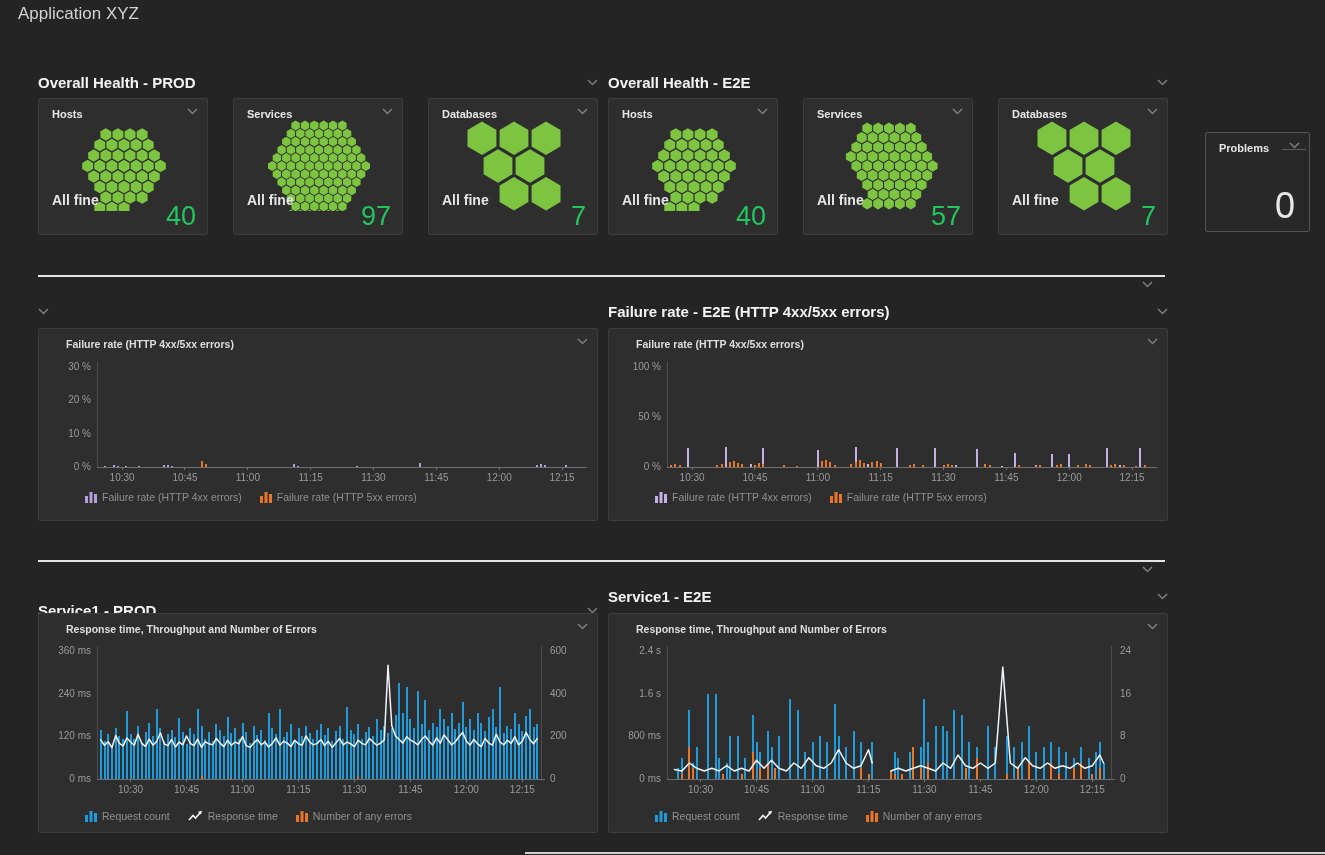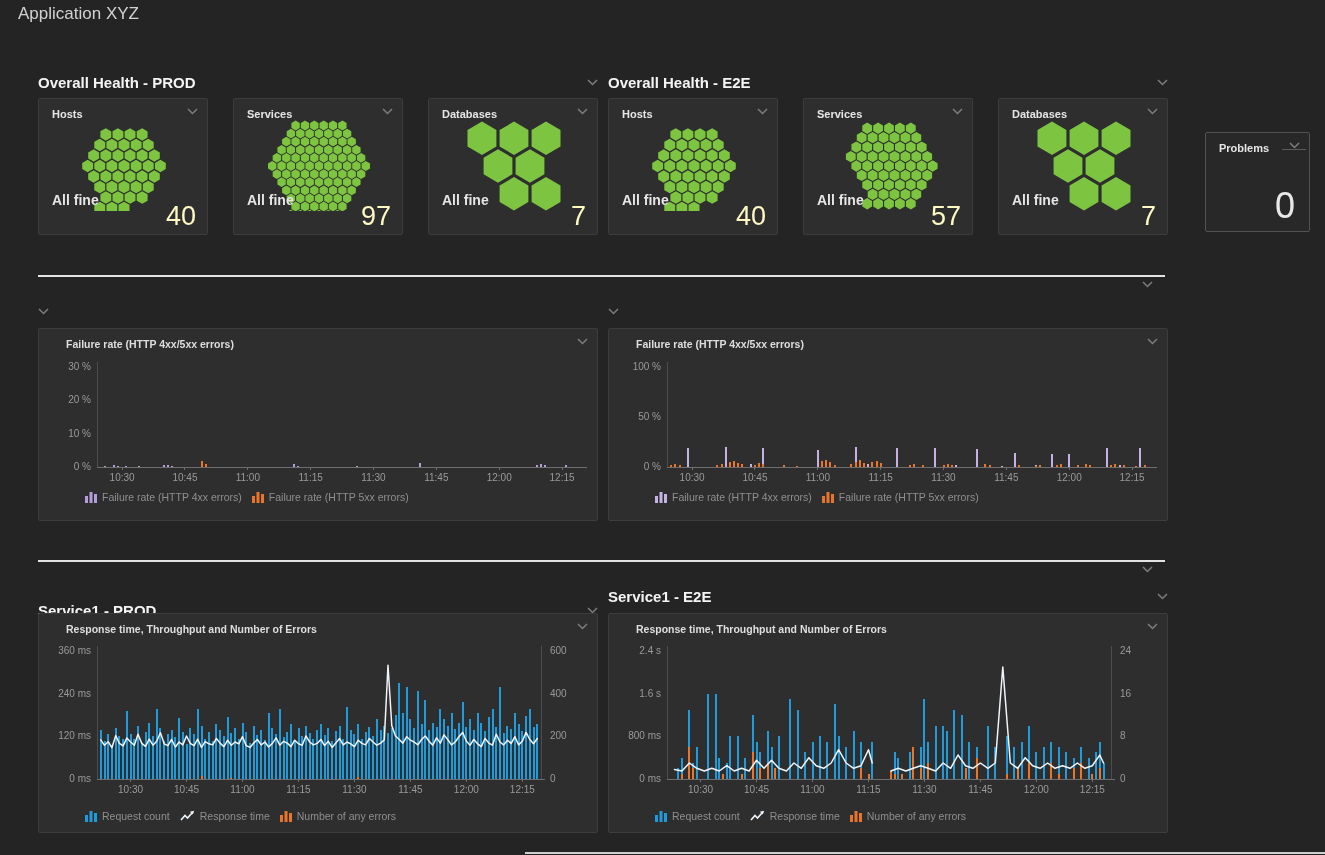--- a/index.html
+++ b/index.html
@@ -7,24 +7,24 @@
        position:relative;overflow:hidden;color:#ddd;}
   .app-title{position:absolute;left:18px;top:4px;font-size:17px;color:#d2d2d2;}
   .sec-h{position:absolute;height:20px;display:flex;justify-content:space-between;align-items:center;}
   .sec-h .t{font-size:15px;font-weight:bold;color:#f4f4f4;white-space:nowrap;}
   .chev{color:#7d7d7d;line-height:0;display:inline-block;}
   .tile{position:absolute;background:#2e2e2e;border:1px solid #3c3c3c;border-radius:2px;box-sizing:border-box;}
   .tile .lbl{position:absolute;top:9px;left:13px;font-size:11px;font-weight:bold;color:#e6e6e6;}
   .tile .tchev{position:absolute;top:9px;right:9px;}
   .hive{position:absolute;left:0;top:20px;}
   .status{position:absolute;bottom:26px;left:13px;font-size:14px;font-weight:bold;color:#e6e6e6;}
-  .count{position:absolute;bottom:2px;right:11px;font-size:27px;color:#fef9c3;}
+  .count{position:absolute;bottom:2px;right:11px;font-size:27px;color:#22c55e;}
   .chart-tile .ct{position:absolute;top:9px;left:15px;font-size:10.5px;font-weight:bold;color:#dedede;margin-left:12px;}
   .chart-svg{position:absolute;left:8px;}
-  .legend{position:absolute;left:46px;display:flex;gap:10px;font-size:10.5px;color:#8f8f8f;align-items:center;}
+  .legend{position:absolute;left:46px;display:flex;gap:18px;font-size:10.5px;color:#8f8f8f;align-items:center;}
   .legend .li{display:flex;align-items:center;gap:5px;cursor:pointer;}
   .divider{position:absolute;height:2px;background:#e3e3e3;}
   .div-chev{position:absolute;}
   .problems{background:#282828;border:1px solid #525252;}
   .pzero{position:absolute;bottom:4px;right:14px;font-size:36px;font-weight:300;color:#e8e8e8;}
   .pdash{position:absolute;top:16px;left:76px;width:24px;height:1px;background:#5a5a5a;}
 </style>
 </head>
 <body>
 
@@ -366,20 +366,21 @@
 <span class="chev div-chev" style="left:1142px;top:281px;"><svg width="11" height="7" viewBox="0 0 11 7">
       <polyline points="1,1 5.5,5.5 10,1" fill="none" stroke="currentColor" stroke-width="1.5"></polyline>
     </svg></span>
 
 <div class="sec-h" style="left:38px;top:301px;width:560px;">
   <span class="chev"><svg width="11" height="7" viewBox="0 0 11 7">
         <polyline points="1,1 5.5,5.5 10,1" fill="none" stroke="currentColor" stroke-width="1.5"></polyline>
       </svg></span>
 </div>
 <div class="sec-h" style="left:608px;top:301px;width:560px;">
+  <span class="t">Failure rate - E2E (HTTP 4xx/5xx errors)</span>
   <span class="chev"><svg width="11" height="7" viewBox="0 0 11 7">
         <polyline points="1,1 5.5,5.5 10,1" fill="none" stroke="currentColor" stroke-width="1.5"></polyline>
       </svg></span>
 </div>
 
 <div class="tile chart-tile" style="left:38px;top:328px;width:560px;height:193px;">
   <span class="ct">Failure rate (HTTP 4xx/5xx errors)</span>
   <span class="tchev chev"><svg width="11" height="7" viewBox="0 0 11 7">
         <polyline points="1,1 5.5,5.5 10,1" fill="none" stroke="currentColor" stroke-width="1.5"></polyline>
       </svg></span>

